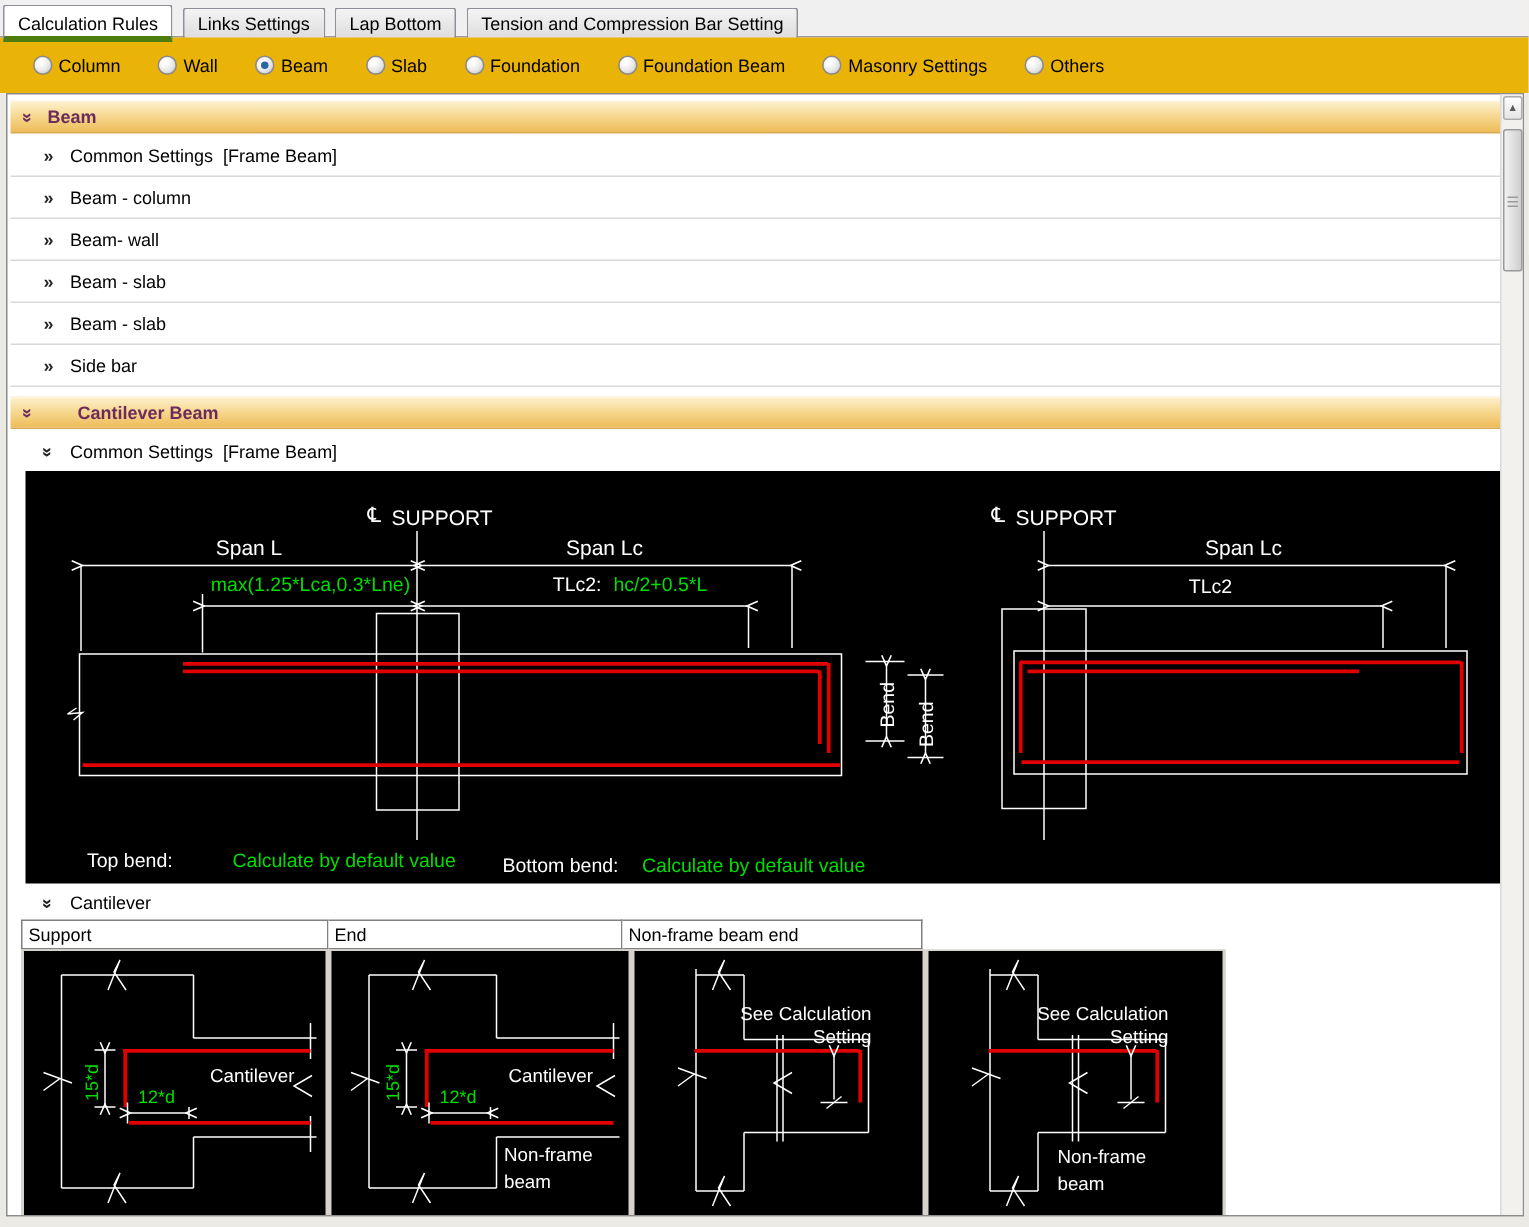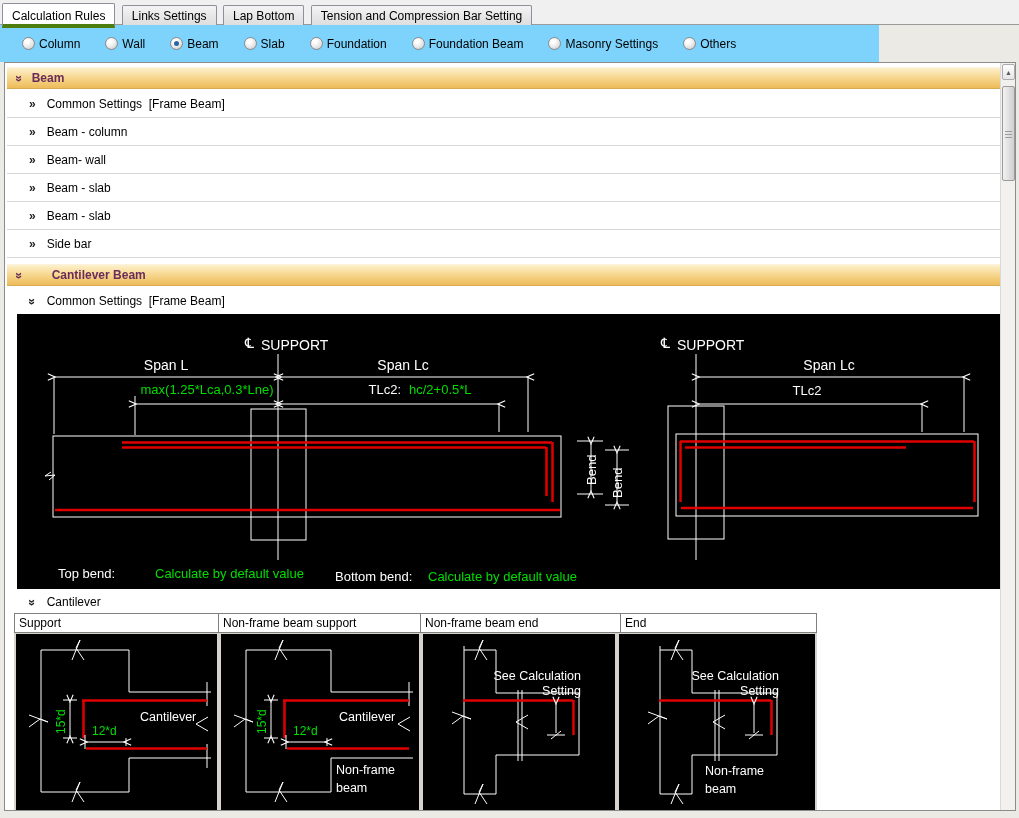--- a/index.html
+++ b/index.html
@@ -10,21 +10,21 @@
   .tabbar { position:absolute; left:0; top:0; width:1019px; height:25px;
     background:#F0F0F0; border-bottom:1px solid #9A9A9A; padding-left:2px; }
   .tab { position:relative; display:inline-block; height:34px; margin-top:5px; margin-right:2px;
     padding:0 9px; line-height:20px; font-size:12px; color:#000;
     background:linear-gradient(#F4F4F4,#E2E2E2 45%,#D2D2D6);
     border:1px solid #8E8F99; border-bottom:none; border-radius:2px 2px 0 0; cursor:default; }
   .tab.active { height:25px; margin-top:0; line-height:24px; background:#FFFFFF; z-index:3;
     border-bottom:4px solid #4d7c0f; margin-bottom:-1px; }
 
   
-  .radio-row { position:absolute; left:0; top:25px; width:879px; height:37px; background:#7dd3fc;
+  .radio-row { position:absolute; left:0; top:25px; width:1019px; height:37px; background:#eab308;
     display:flex; align-items:center; padding-left:22px; gap:25px; }
   .radio { display:flex; align-items:center; gap:4px; font-size:12px; color:#000; }
   .rdot { width:13px; height:13px; border-radius:50%; border:1px solid #8A8A8A;
     background:radial-gradient(circle at 35% 30%, #FFF 15%, #E8E8E8 55%, #C2C2C2 95%); position:relative; }
   .radio.selected .rdot::after { content:""; position:absolute; left:3px; top:3px; width:5px; height:5px;
     border-radius:50%; background:#2A66A5; }
 
   
   .container { position:absolute; left:4px; top:62px; width:1012px; height:749px;
     background:#FFFFFF; border:1px solid #8C8C8C; }
@@ -229,23 +229,22 @@
     </svg>
   </div>
 
   <div class="sub-row cant-row">
     <span class="chev down">»</span>
     <span class="lbl">Cantilever</span>
   </div>
 
   <div class="tbl-head">
     <div class="cell" style="width:205px;">Support</div>
-    <div class="cell" style="width:202px;">Non-frame beam support</div>
+    <div class="cell" style="width:196px;">End</div>
     <div class="cell" style="width:200px;">Non-frame beam end</div>
-    <div class="cell" style="width:196px;">End</div>
   </div>
 
   <div class="tbl-body">
 
     <div class="pcell" style="width:205px;">
       <svg width="201" height="176" viewBox="0 0 201 176">
         <line class="thin" x1="25" y1="16" x2="25" y2="158"></line>
         <path class="thin" d="M13,81 L32,88 L24,85 L13,93"></path>
         <line class="thin" x1="25" y1="16" x2="113" y2="16"></line>
         <path class="thin" d="M56,26 L64,6 L60,14 L68,26"></path>

